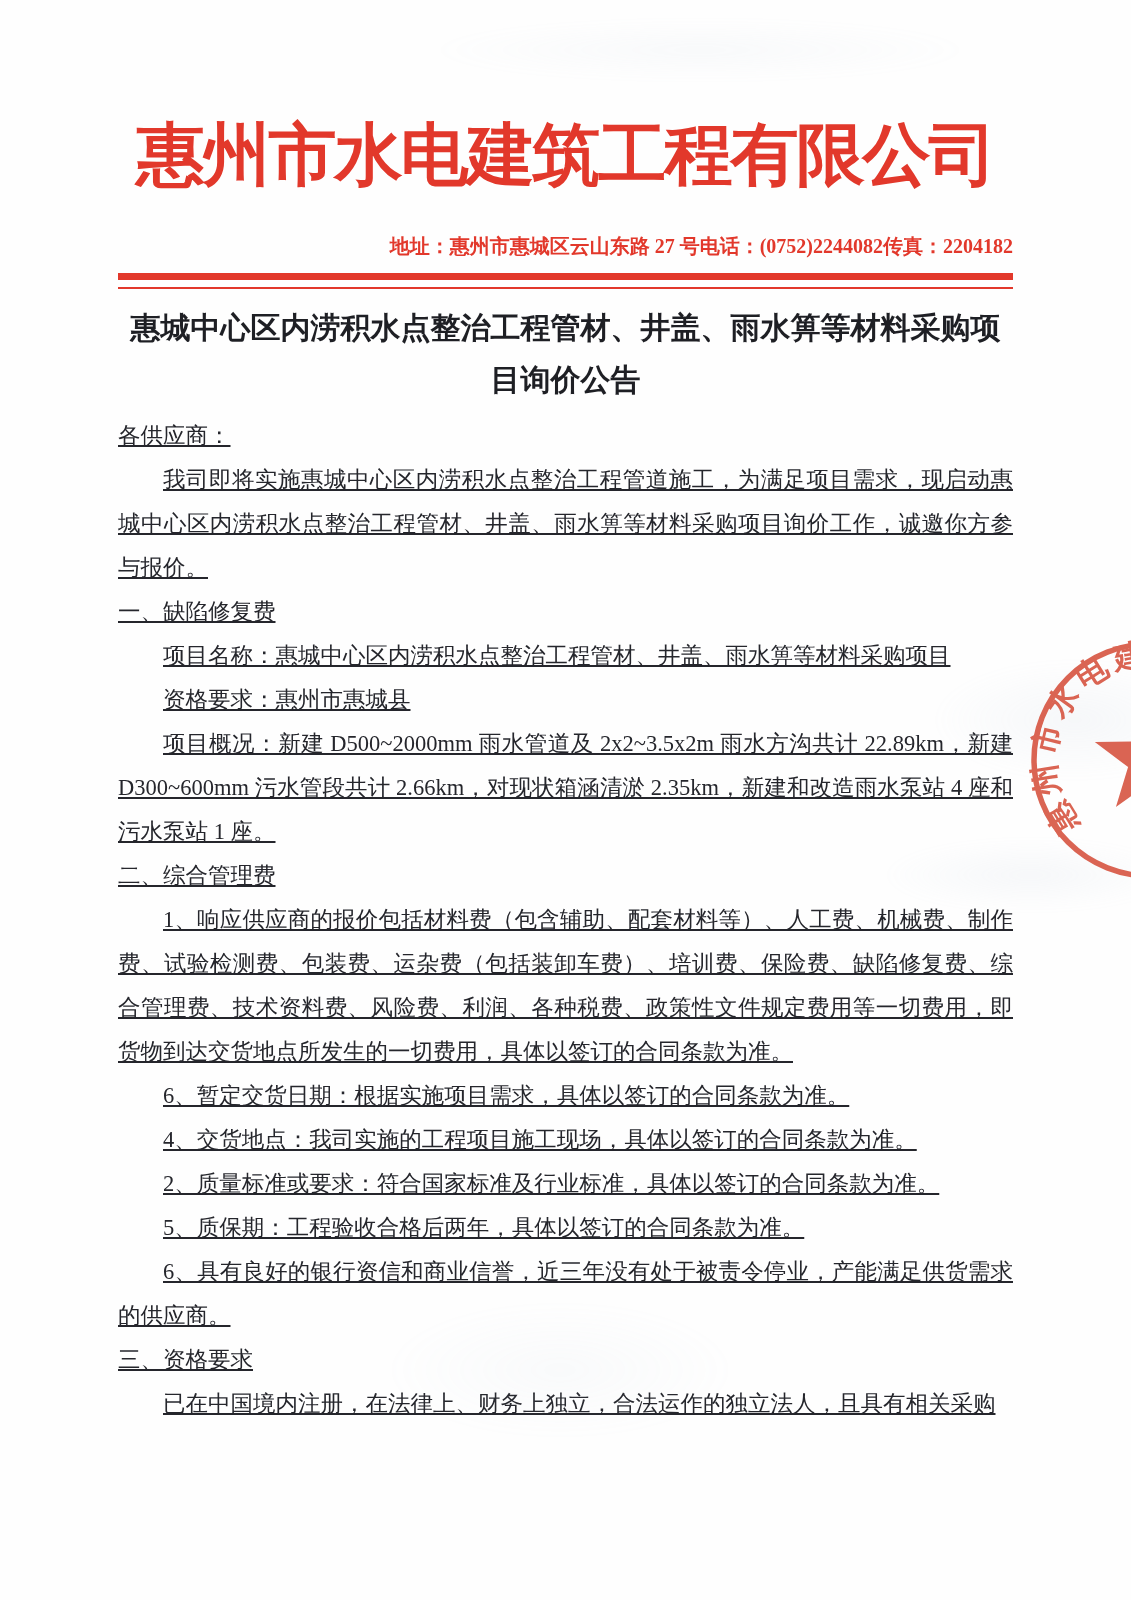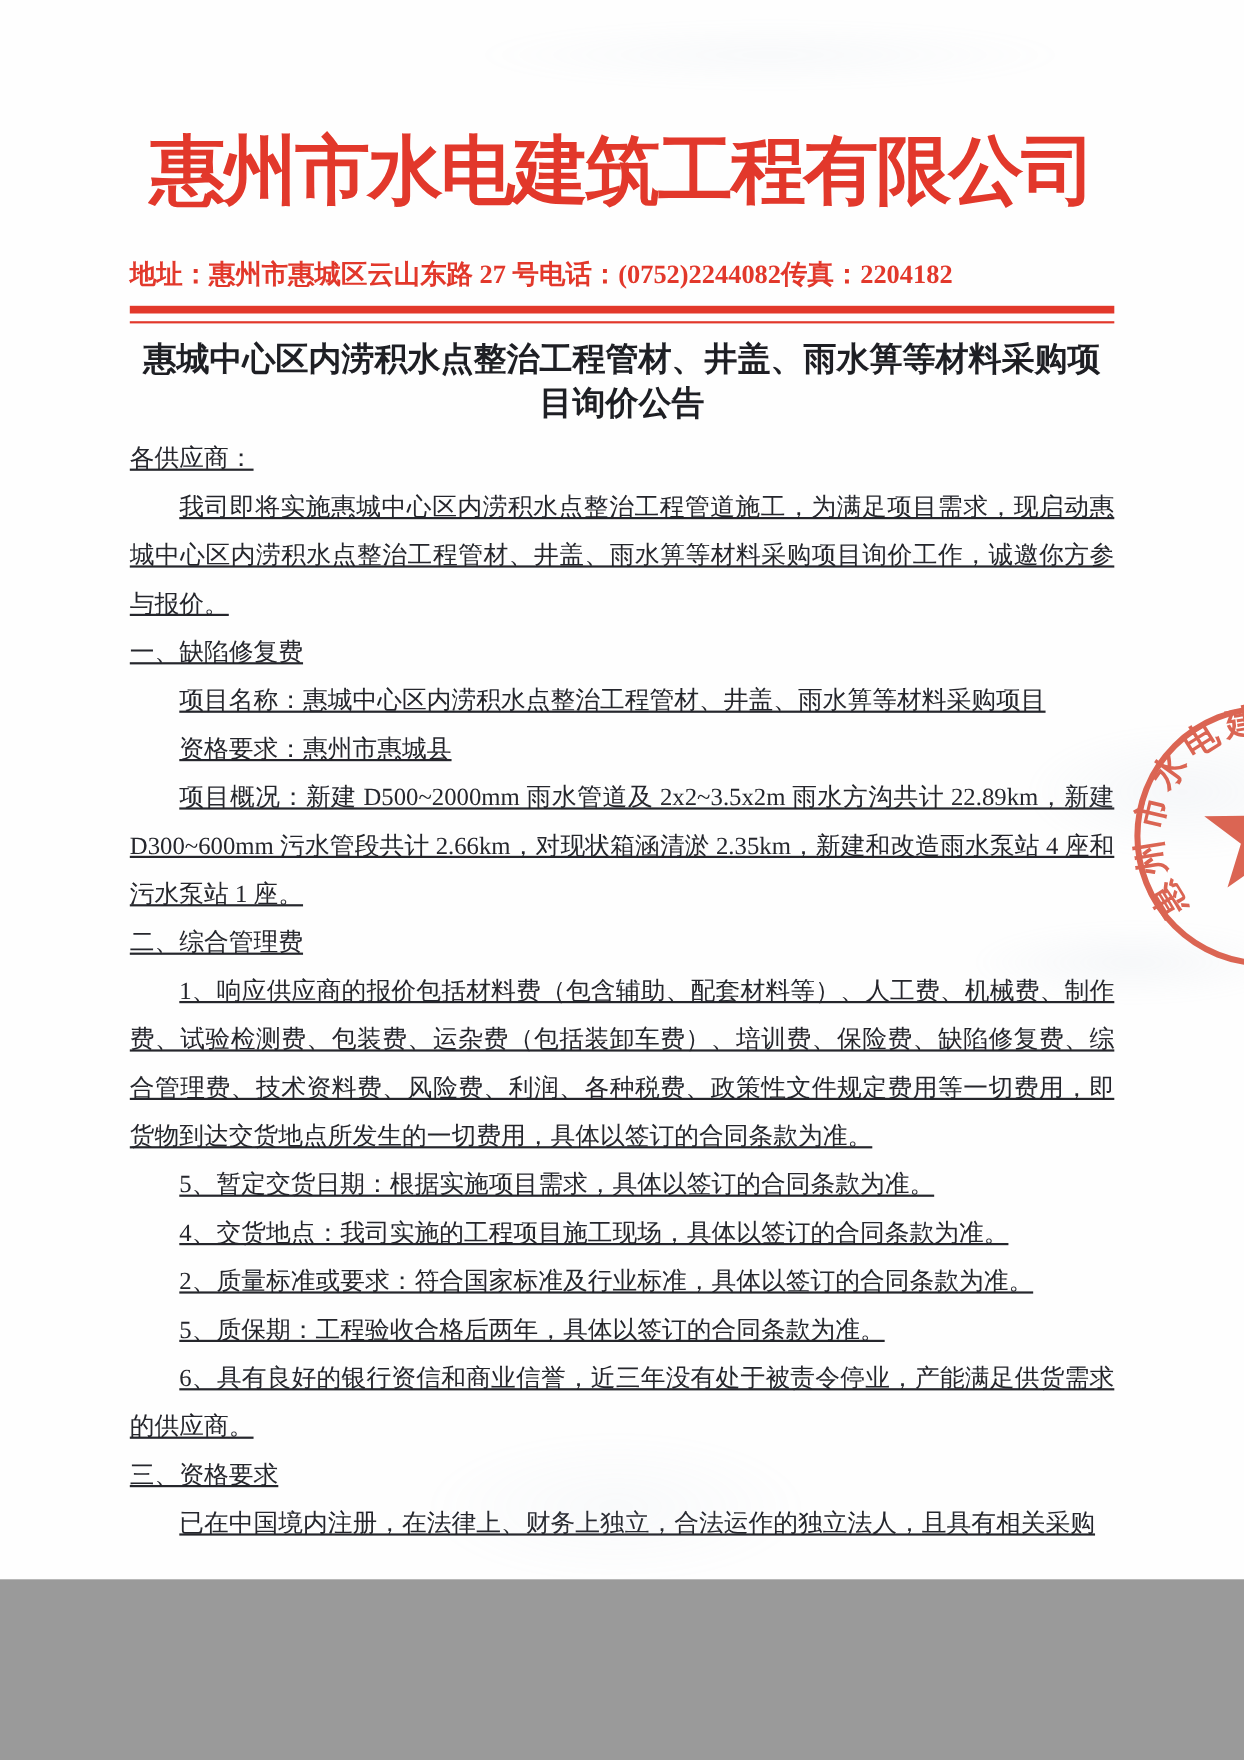--- a/index.html
+++ b/index.html
@@ -1,18 +1,18 @@
 <!DOCTYPE html>
 <html lang="zh"><head>
 <meta charset="utf-8">
 <style>
   html,body{margin:0;padding:0;background:#9a9a9a;}
   .page{
     position:relative;
-    width:1131px;height:1436px;
+    width:1131px;height:1600px;
     margin:0 auto;
     background:#fefefe;
     overflow:hidden;
     font-family:"Liberation Serif","DejaVu Serif",serif;
     box-sizing:border-box;
     padding:120px 118px 0 118px;
   }
   
   .ghost{position:absolute;border-radius:50%;
     background:radial-gradient(closest-side,#aebdd0,transparent);
@@ -22,32 +22,32 @@
   .ghost.g3{left:380px;top:1300px;width:360px;height:140px;opacity:.06;}
   .ghost.g4{left:420px;top:20px;width:560px;height:60px;opacity:.07;}
 
   .company-name{
     color:var(--accent);
     font-size:68px;font-weight:bold;line-height:1.05;
     text-align:center;letter-spacing:-2px;white-space:nowrap;
     margin:0;
   }
   .address-row{
-    display:flex;justify-content:flex-start;align-items:baseline;
+    display:flex;justify-content:flex-end;align-items:baseline;
     margin-top:42px;
     color:var(--accent);
-    font-size:24px;font-weight:bold;
+    font-size:20px;font-weight:bold;
     white-space:nowrap;
   }
   .rule-thick{margin-top:13px;height:7px;background:var(--accent);}
   .rule-thin{margin-top:7px;height:2px;background:var(--accent);}
 
   .doc-title{
     margin:13px auto 0 auto;
-    font-size:30px;font-weight:bold;line-height:40px;
+    font-size:30px;font-weight:bold;line-height:52px;
     color:#1e1f24;text-align:center;
   }
   .body-block{margin-top:8px;}
   .salutation,.para{
     margin:0;
     font-size:22.5px;line-height:44px;color:#25262c;
     text-align:justify;text-justify:inter-ideograph;text-decoration:underline;
   }
   .para.indent{text-indent:2em;}
   .para.flush{text-indent:0;}
@@ -90,21 +90,21 @@
 
     <div>
 
     <p class="para indent">我司即将实施惠城中心区内涝积水点整治工程管道施工，为满足项目需求，现启动惠城中心区内涝积水点整治工程管材、井盖、雨水箅等材料采购项目询价工作，诚邀你方参与报价。</p>
         <p class="para flush">一、缺陷修复费</p>
         <p class="para indent">项目名称：惠城中心区内涝积水点整治工程管材、井盖、雨水箅等材料采购项目</p>
         <p class="para indent">资格要求：惠州市惠城县</p>
         <p class="para indent">项目概况：新建 D500~2000mm 雨水管道及 2x2~3.5x2m 雨水方沟共计 22.89km，新建 D300~600mm 污水管段共计 2.66km，对现状箱涵清淤 2.35km，新建和改造雨水泵站 4 座和污水泵站 1 座。</p>
         <p class="para flush">二、综合管理费</p>
         <p class="para indent">1、响应供应商的报价包括材料费（包含辅助、配套材料等）、人工费、机械费、制作费、试验检测费、包装费、运杂费（包括装卸车费）、培训费、保险费、缺陷修复费、综合管理费、技术资料费、风险费、利润、各种税费、政策性文件规定费用等一切费用，即货物到达交货地点所发生的一切费用，具体以签订的合同条款为准。</p>
-        <p class="para indent">5、暂定交货日期：根据实施项目需求，具体以签订的合同条款为准。</p>
+        <p class="para indent">6、暂定交货日期：根据实施项目需求，具体以签订的合同条款为准。</p>
         <p class="para indent">4、交货地点：我司实施的工程项目施工现场，具体以签订的合同条款为准。</p>
         <p class="para indent">2、质量标准或要求：符合国家标准及行业标准，具体以签订的合同条款为准。</p>
         <p class="para indent">5、质保期：工程验收合格后两年，具体以签订的合同条款为准。</p>
         <p class="para indent">6、具有良好的银行资信和商业信誉，近三年没有处于被责令停业，产能满足供货需求的供应商。</p>
         <p class="para flush">三、资格要求</p>
         <p class="para indent">已在中国境内注册，在法律上、财务上独立，合法运作的独立法人，且具有相关采购</p>
       </div>
   </div>
 
   <svg class="seal" viewBox="0 0 260 260" width="260" height="260" aria-hidden="true">

